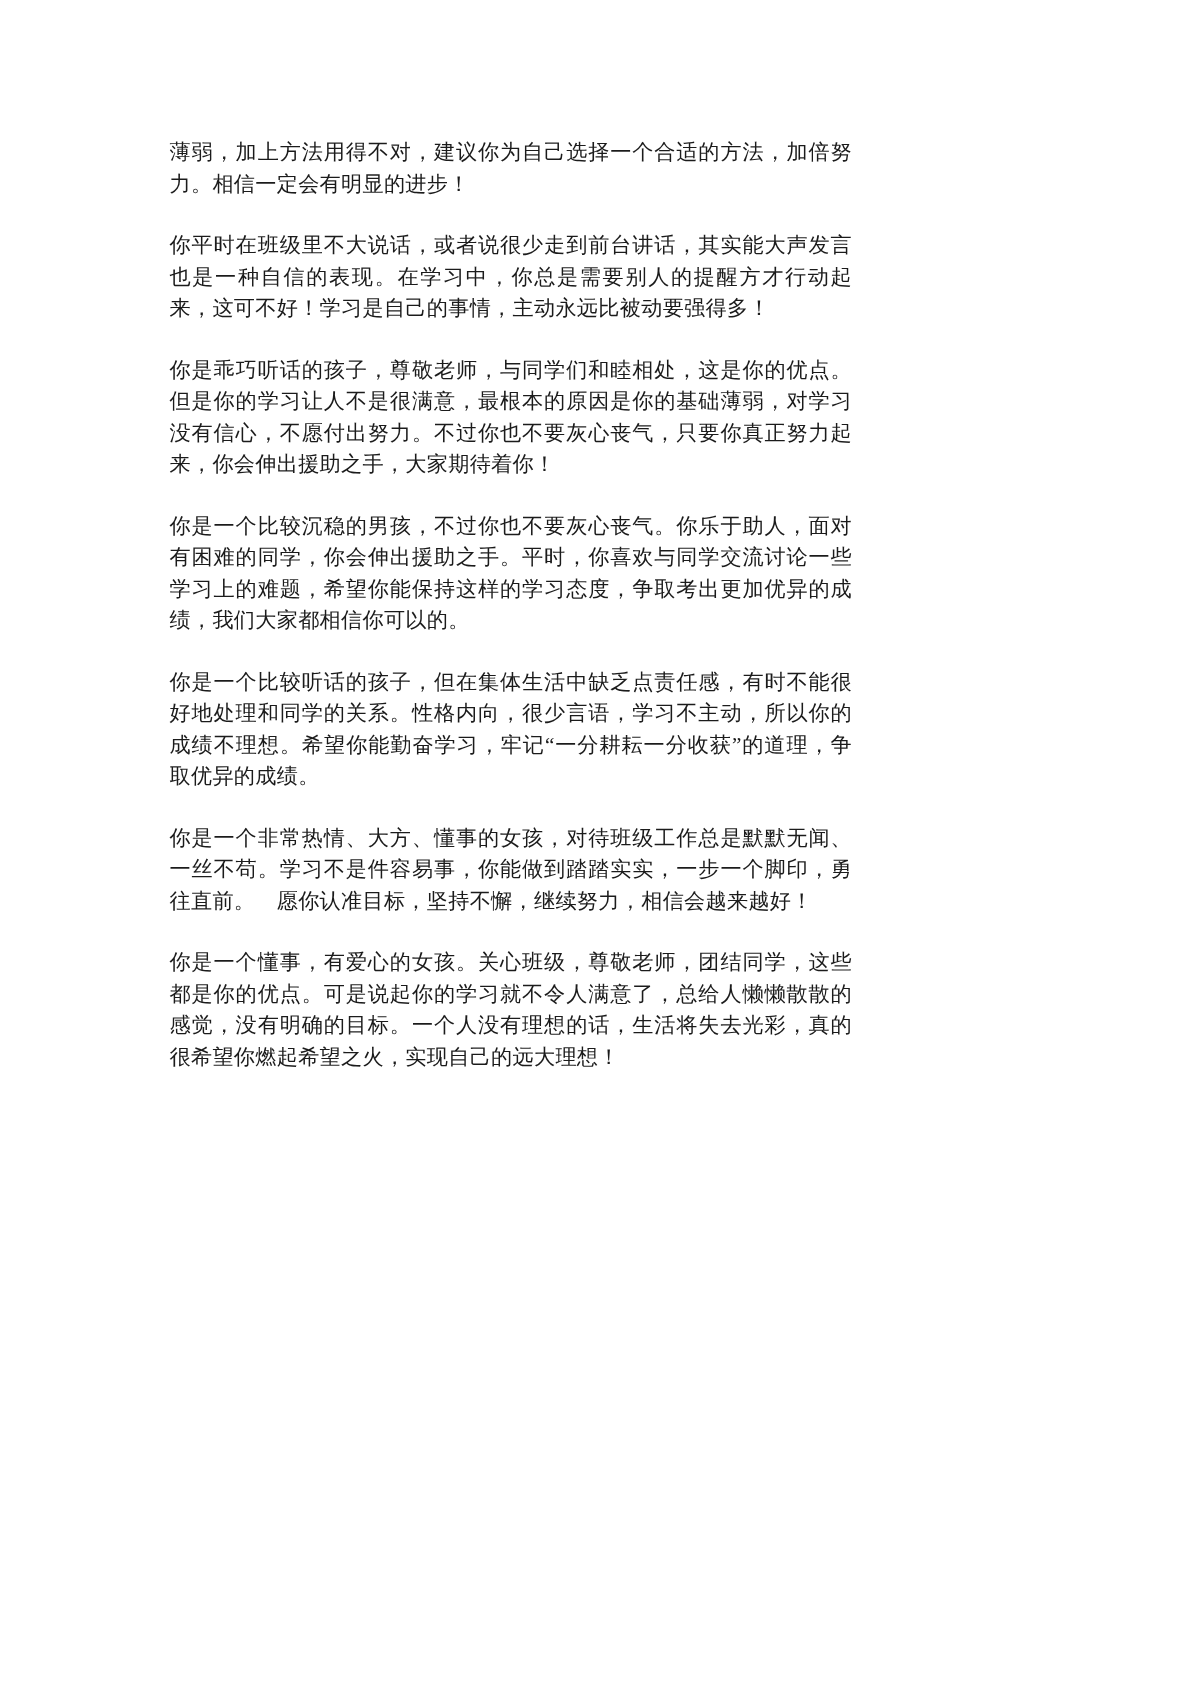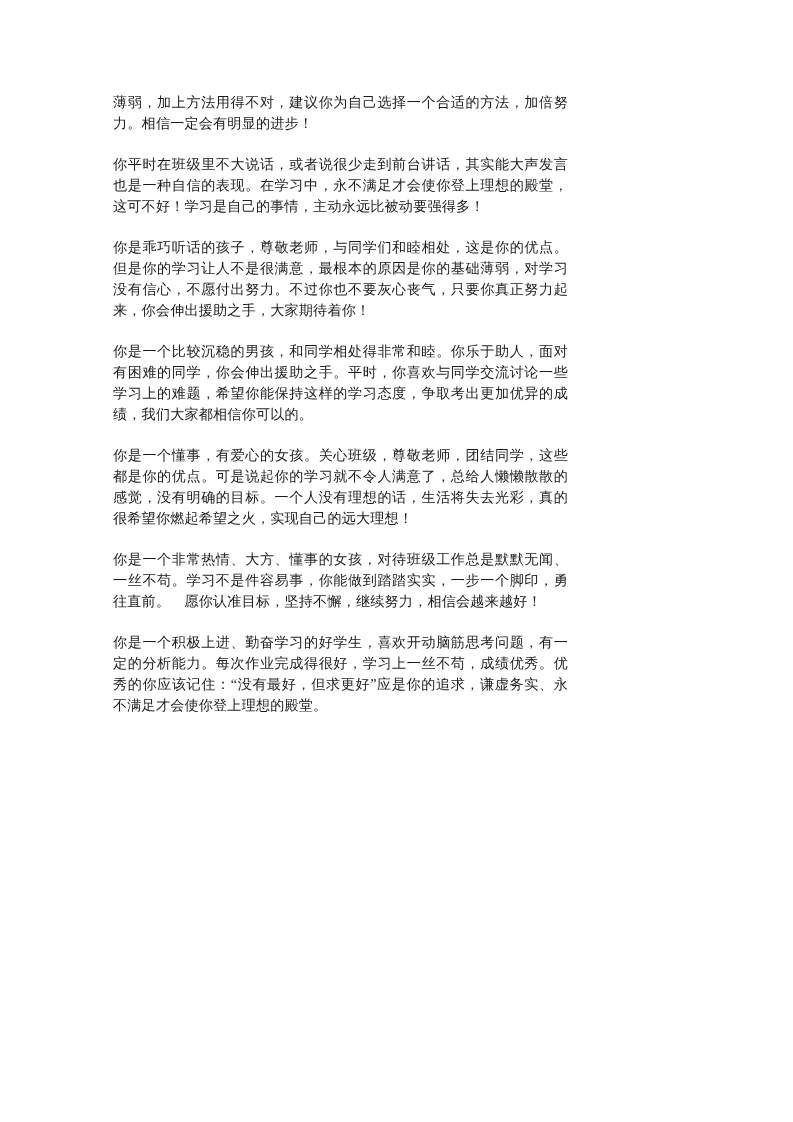--- a/index.html
+++ b/index.html
@@ -32,19 +32,19 @@
   }
   .page p:last-child {
     margin-bottom: 0;
   }
 </style>
 </head>
 <body>
 
 <div class="page">
   <p>薄弱，加上方法用得不对，建议你为自己选择一个合适的方法，加倍努力。相信一定会有明显的进步！</p>
-  <p>你平时在班级里不大说话，或者说很少走到前台讲话，其实能大声发言也是一种自信的表现。在学习中，永不满足才会使你登上理想的殿堂，这可不好！学习是自己的事情，主动永远比被动要强得多！</p>
+  <p>你平时在班级里不大说话，或者说很少走到前台讲话，其实能大声发言也是一种自信的表现。在学习中，你总是需要别人的提醒方才行动起来，这可不好！学习是自己的事情，主动永远比被动要强得多！</p>
   <p>你是乖巧听话的孩子，尊敬老师，与同学们和睦相处，这是你的优点。但是你的学习让人不是很满意，最根本的原因是你的基础薄弱，对学习没有信心，不愿付出努力。不过你也不要灰心丧气，只要你真正努力起来，你会伸出援助之手，大家期待着你！</p>
-  <p>你是一个比较沉稳的男孩，和同学相处得非常和睦。你乐于助人，面对有困难的同学，你会伸出援助之手。平时，你喜欢与同学交流讨论一些学习上的难题，希望你能保持这样的学习态度，争取考出更加优异的成绩，我们大家都相信你可以的。</p>
+  <p>你是一个比较沉稳的男孩，不过你也不要灰心丧气。你乐于助人，面对有困难的同学，你会伸出援助之手。平时，你喜欢与同学交流讨论一些学习上的难题，希望你能保持这样的学习态度，争取考出更加优异的成绩，我们大家都相信你可以的。</p>
+  <p>你是一个比较听话的孩子，但在集体生活中缺乏点责任感，有时不能很好地处理和同学的关系。性格内向，很少言语，学习不主动，所以你的成绩不理想。希望你能勤奋学习，牢记“一分耕耘一分收获”的道理，争取优异的成绩。</p>
+  <p>你是一个非常热情、大方、懂事的女孩，对待班级工作总是默默无闻、一丝不苟。学习不是件容易事，你能做到踏踏实实，一步一个脚印，勇往直前。　愿你认准目标，坚持不懈，继续努力，相信会越来越好！</p>
   <p>你是一个懂事，有爱心的女孩。关心班级，尊敬老师，团结同学，这些都是你的优点。可是说起你的学习就不令人满意了，总给人懒懒散散的感觉，没有明确的目标。一个人没有理想的话，生活将失去光彩，真的很希望你燃起希望之火，实现自己的远大理想！</p>
-  <p>你是一个非常热情、大方、懂事的女孩，对待班级工作总是默默无闻、一丝不苟。学习不是件容易事，你能做到踏踏实实，一步一个脚印，勇往直前。　愿你认准目标，坚持不懈，继续努力，相信会越来越好！</p>
-  <p>你是一个积极上进、勤奋学习的好学生，喜欢开动脑筋思考问题，有一定的分析能力。每次作业完成得很好，学习上一丝不苟，成绩优秀。优秀的你应该记住：“没有最好，但求更好”应是你的追求，谦虚务实、永不满足才会使你登上理想的殿堂。</p>
 </div>
 
 </body></html>

